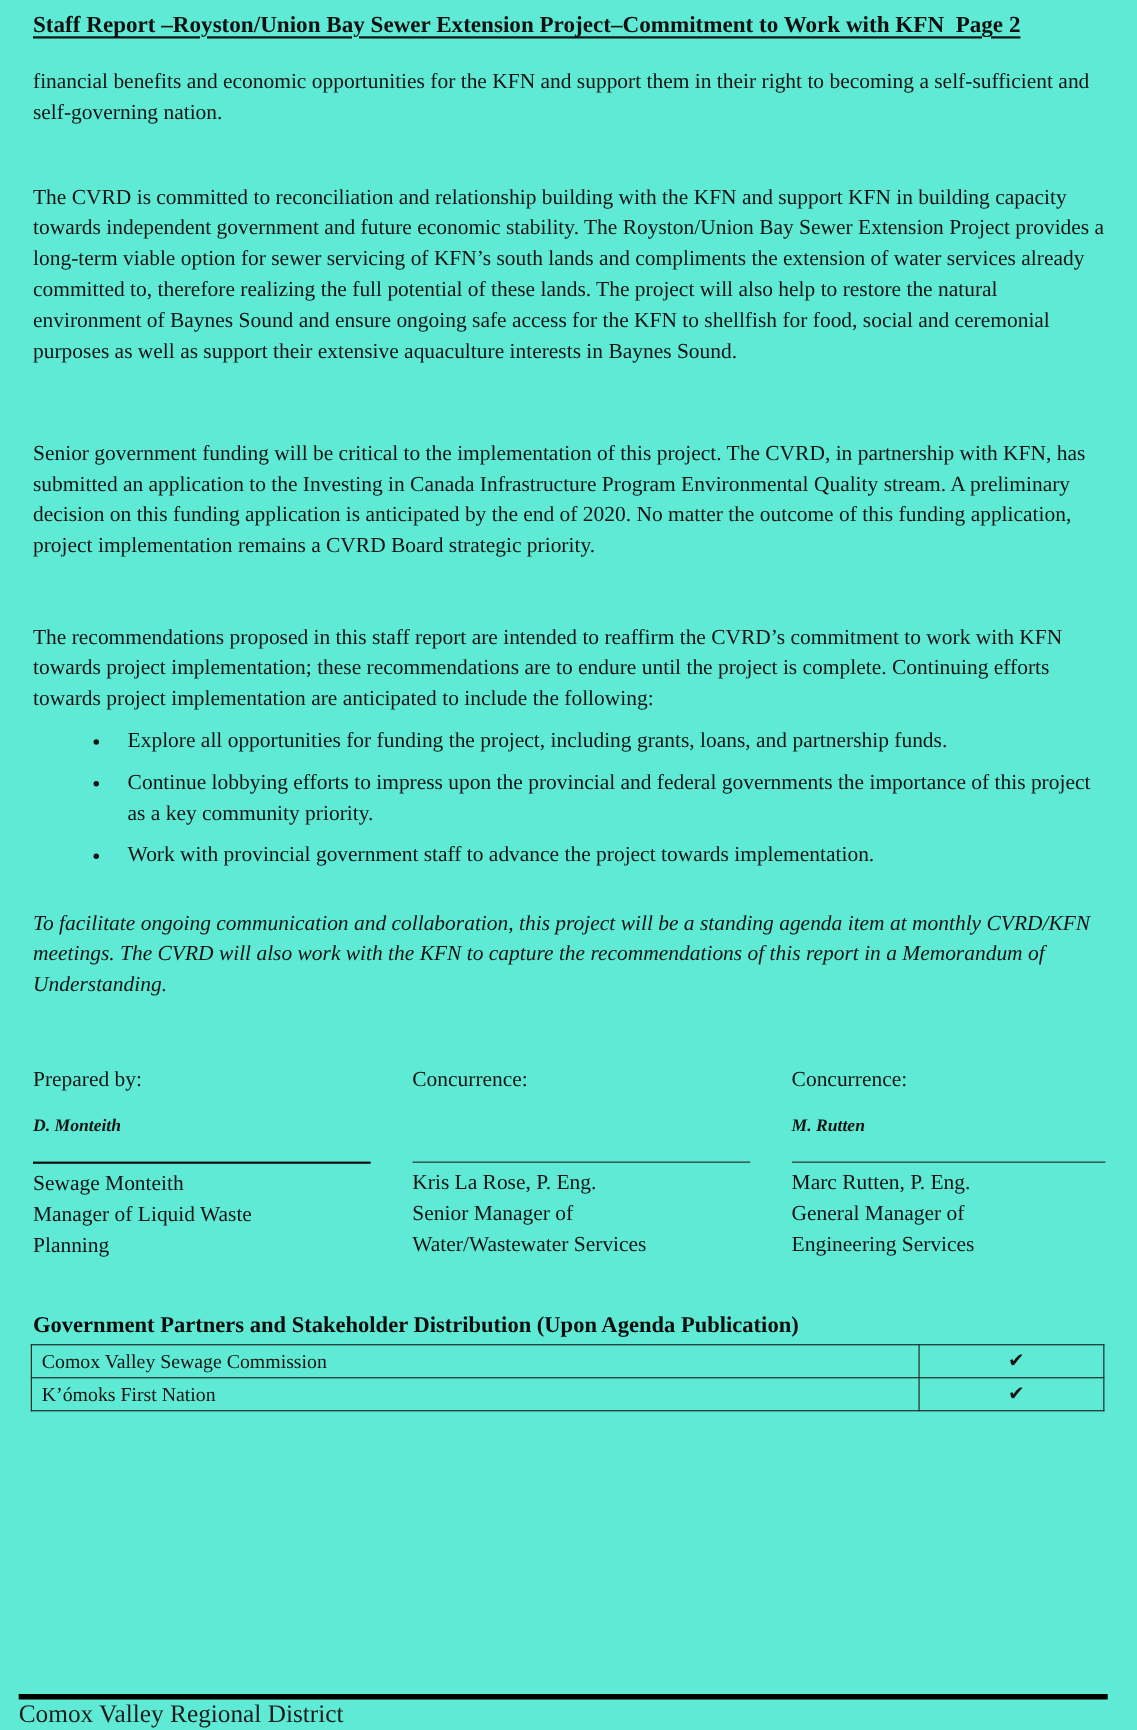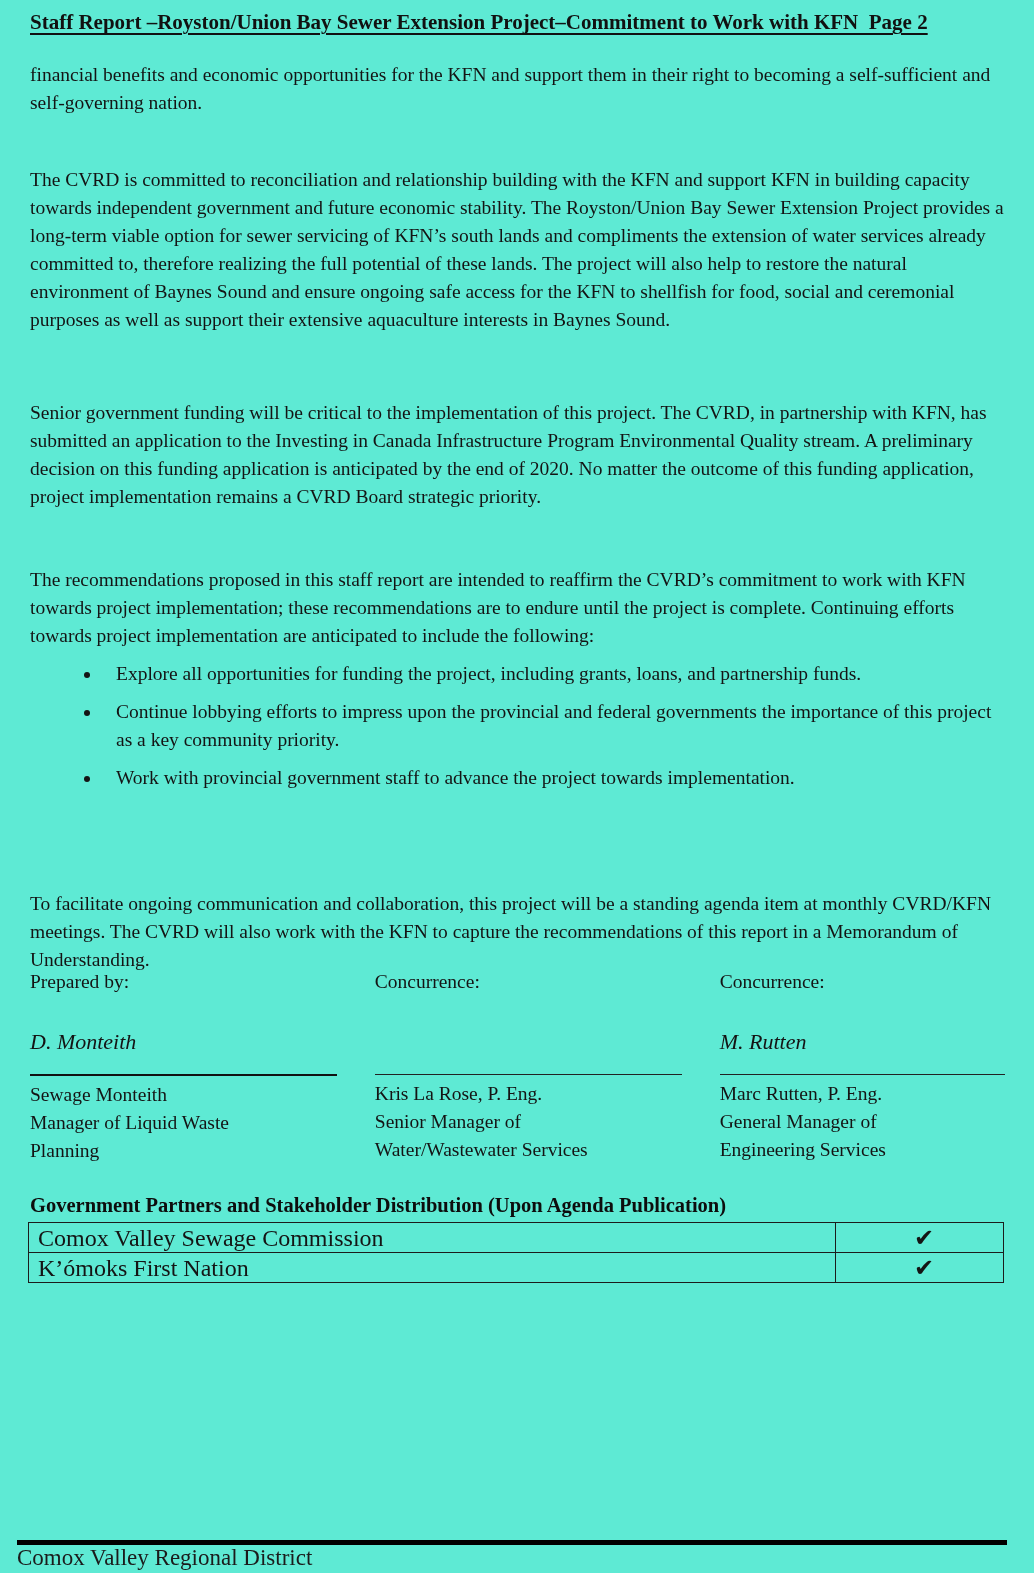--- a/index.html
+++ b/index.html
@@ -27,45 +27,45 @@
     text-decoration-thickness: 2px;
     text-underline-offset: 4px;
     color: #111;
   }
 
   .para { margin: 0; }
   .p1 { top: 61px; }
   .p2 { top: 146px; margin-top: 20px; }
   .p3 { top: 399px; }
   .p4block { top: 566px; }
-  .p5 { top: 890px; }
+  .p5 { top: 826px; font-style: italic; }
 
   ul.bullets {
     margin: 10px 0 0 0;
     padding-left: 72px;
   }
   ul.bullets li {
     padding-left: 14px;
     margin-bottom: 10px;
   }
   ul.bullets li:last-child { margin-bottom: 0; }
 
   .sig-grid {
     top: 968px;
     display: grid;
     grid-template-columns: 1fr 1fr 0.93fr;
     column-gap: 38px;
   }
   .sig-label { height: 28px; }
   .sig-script {
-    margin-top: 32px;
+    margin-top: 14px;
     height: 32px;
-    font-weight: normal;
+    font-weight: bold;
     font-style: italic;
-    font-size: 22px;
+    font-size: 16px;
   }
   .sig-line { margin-top: 14px; border-top: 1.5px solid #222; }
   .sig-line.heavy { border-top-width: 2.5px; border-top-color: #111; }
   .sig-name { margin-top: 5px; }
   .sig-title { }
 
   .dist-block { top: 1191px; }
   .dist-heading {
     font-weight: bold;
     font-size: 20.5px;
@@ -75,21 +75,21 @@
   table.dist-table {
     border-collapse: collapse;
     width: 976px;
     margin-top: 3px;
     margin-left: -2px;
   }
   table.dist-table td {
     border: 1.8px solid #1c1c1c;
     height: 29px;
     padding: 0 0 0 9px;
-    font-size: 24px;
+    font-size: 18px;
   }
   td.dist-check {
     width: 158px;
     text-align: center;
     padding: 0;
     font-family: "DejaVu Sans", sans-serif;
     font-weight: bold;
     font-size: 16px;
   }
 

